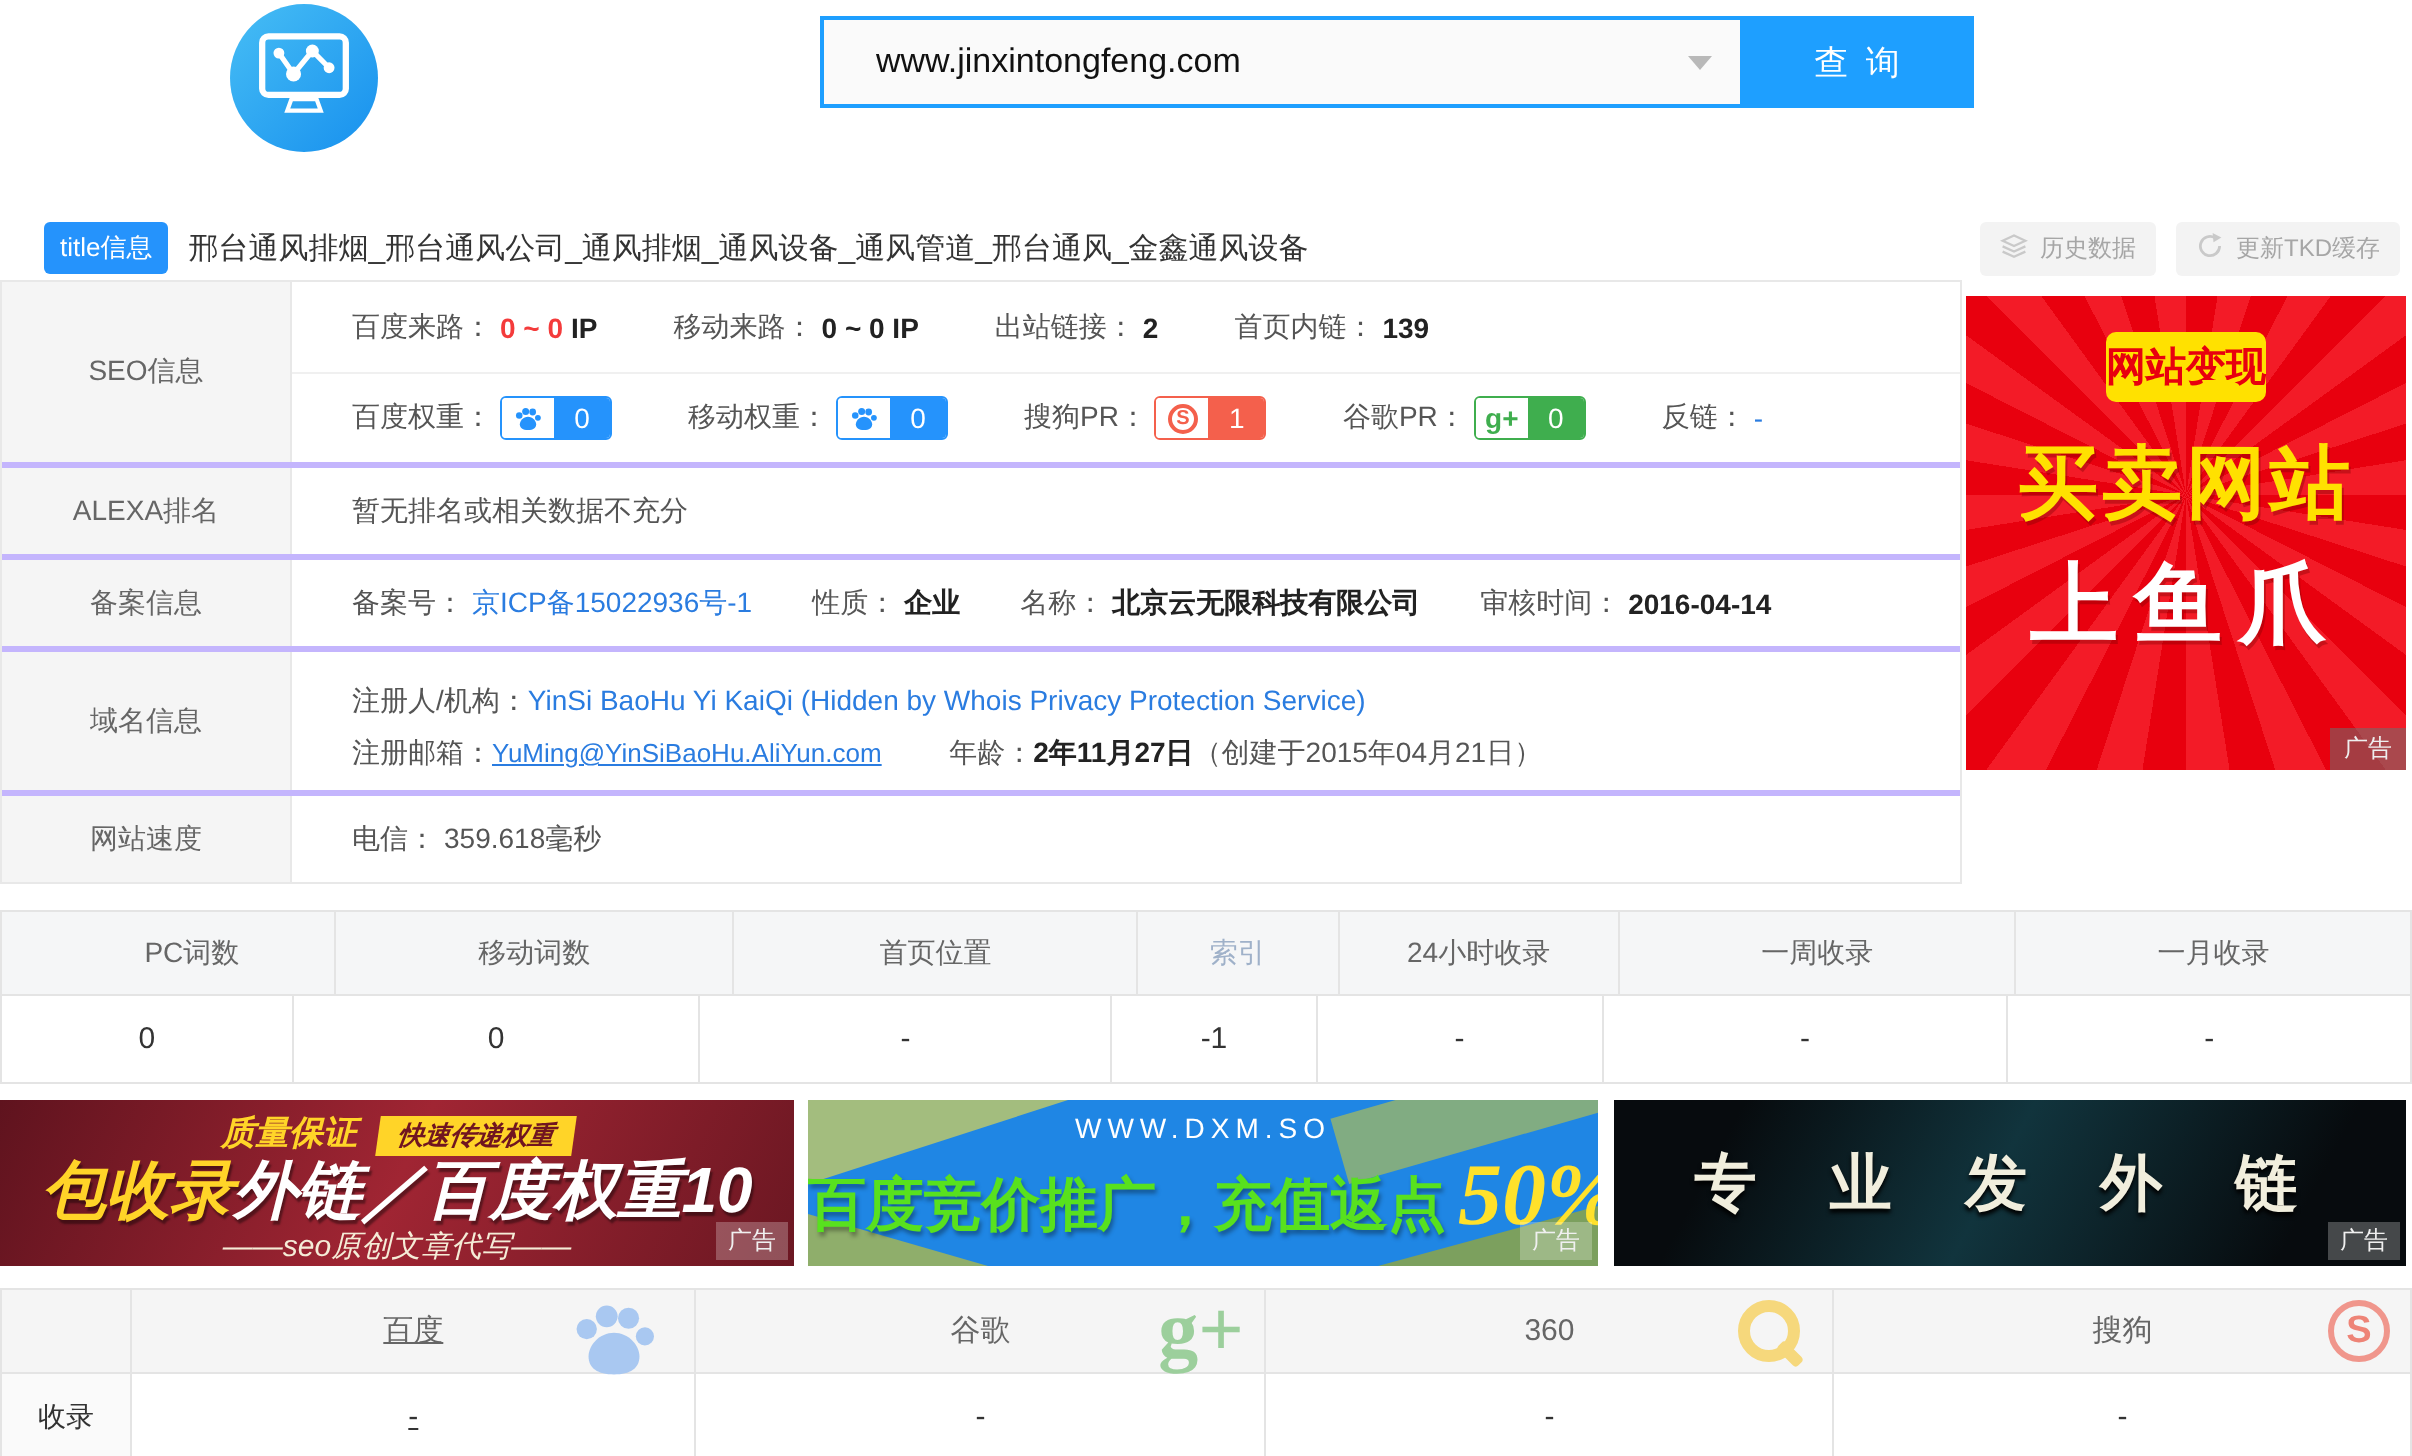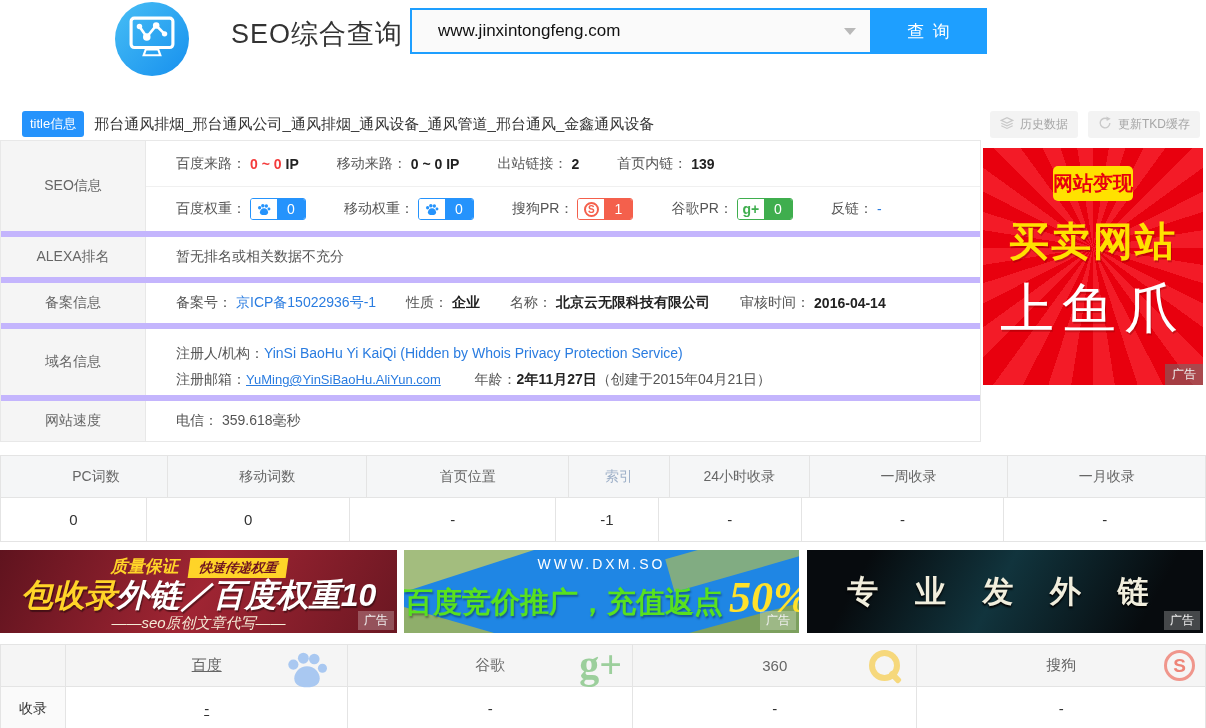--- a/index.html
+++ b/index.html
@@ -24,21 +24,21 @@
 
 .title-bar { height:40px; padding:8px 6px 0 22px; display:flex; align-items:center; }
 .badge { background:#2593fc; color:#fff; font-size:13px; padding:4px 8px; border-radius:3px; }
 .title-text { margin-left:10px; font-size:15px; color:#333; }
 .bar-actions { margin-left:auto; display:flex; gap:10px; }
 .bar-btn { display:flex; align-items:center; gap:6px; background:#f3f3f3; border:none; border-radius:3px;
   padding:5px 10px; font-size:12px; color:#a6a6a6; cursor:pointer; font-family:inherit; }
 
 .info-area { display:flex; align-items:flex-start; }
 .info-table { width:981px; border:1px solid #e8e8e8; }
-.info-row { display:flex; align-items:stretch; border-top:6px solid #c4b5fd; }
+.info-row { display:flex; align-items:stretch; border-top:3px solid #c4b5fd; }
 .info-row:first-child { border-top:none; }
 .row-label { width:145px; background:#f5f5f5; border-right:1px solid #e8e8e8;
   display:flex; align-items:center; justify-content:center; color:#666; font-size:14px; flex-shrink:0; }
 .row-content { flex:1; font-size:14px; color:#555; }
 .pad { padding-left:30px; }
 .r-seo .sub { height:45px; display:flex; align-items:center; gap:38px; padding-left:30px; }
 .r-seo .sub + .sub { border-top:1px solid #f0f0f0; }
 .r-alexa .row-content, .r-icp .row-content, .r-speed .row-content { display:flex; align-items:center; gap:30px; }
 .r-alexa { height:46px; } .r-icp { height:46px; } .r-speed { height:46px; }
 .r-domain { height:72px; }
@@ -63,21 +63,21 @@
 
 .side-ad { width:220px; height:237px; margin:8px 0 0 2px; position:relative; text-align:center;
   overflow:hidden; cursor:pointer; background-color:#e8000e;
   background-image:repeating-conic-gradient(from 0deg at 50% 42%, #e8000e 0deg 9deg, #f31b27 9deg 18deg); }
 .bubble { display:inline-block; margin-top:18px; background:#ffe100; color:#e8000e; font-size:20px;
   font-weight:bold; padding:4px 0; border-radius:5px; position:relative; }
 .bubble::after { content:""; position:absolute; left:60%; bottom:-9px; width:0; height:0;
   border:10px solid transparent; border-top-color:#ffe100; border-left-width:3px; border-right-width:12px; }
 .ad-l1 { margin-top:13px; color:#ffe100; font-size:40px; font-weight:900; letter-spacing:2px;
   text-shadow:1px 2px 0 rgba(120,0,0,.35); }
-.ad-l2 { margin-top:4px; color:#fff; font-size:54px; font-weight:400; letter-spacing:8px;
+.ad-l2 { margin-top:4px; color:#fff; font-size:44px; font-weight:700; letter-spacing:8px;
   text-shadow:1px 2px 0 rgba(120,0,0,.35); }
 .ad-l3 { margin-top:8px; font-size:25px; font-weight:800; }
 .ad-l3 .y { color:#ffe100; margin-right:22px; }
 .ad-l3 .w { color:#fff; }
 .ad-tag { position:absolute; right:0; bottom:0; background:rgba(110,110,110,.55); color:#eee;
   font-size:12px; padding:2px 7px; }
 
 .stats { margin-top:13px; width:1206px; border:1px solid #e4e4e4; }
 .stats .hrow { display:flex; background:#f5f6f7; height:42px; border-bottom:1px solid #e4e4e4;padding-left:24px; }
 .stats .drow { display:flex; height:43px; background:#fff; }
@@ -146,21 +146,20 @@
         <rect x="2" y="2" width="40" height="28" rx="3" fill="none" stroke="#fff" stroke-width="3"></rect>
         <polyline points="10,10 17,20 26,9 34,17" fill="none" stroke="#fff" stroke-width="2.5"></polyline>
         <circle cx="10" cy="10" r="2.6" fill="#fff"></circle>
         <circle cx="17" cy="20" r="3.6" fill="#fff"></circle>
         <circle cx="26" cy="9" r="3.1" fill="#fff"></circle>
         <circle cx="34" cy="17" r="2.6" fill="#fff"></circle>
         <path d="M16 32 L28 32 L30 37.5 L14 37.5 Z" fill="none" stroke="#fff" stroke-width="2"></path>
       </svg>
     </span>
   </div>
-  <div class="app-title">SEO综合查询</div>
   <div class="search-box">
     <input class="search-input" type="text" value="www.jinxintongfeng.com" style="">
     <span class="caret"></span>
   </div>
   <button class="search-btn">查 询</button>
 </div>
 
 <div class="title-bar">
   <span class="badge">title信息</span>
   <span class="title-text">邢台通风排烟_邢台通风公司_通风排烟_通风设备_通风管道_邢台通风_金鑫通风设备</span>

